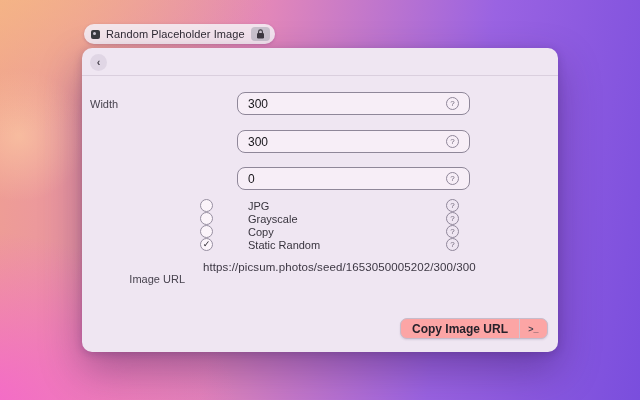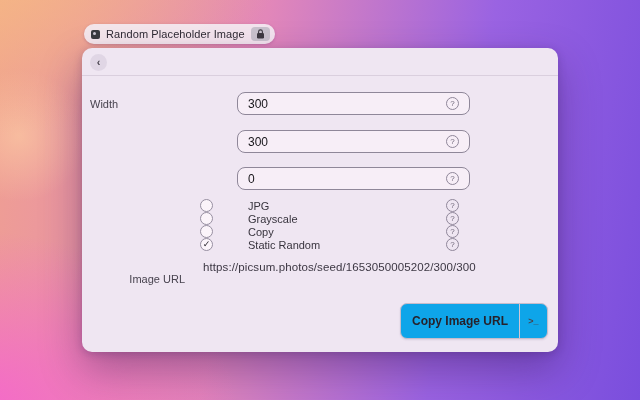--- a/index.html
+++ b/index.html
@@ -90,23 +90,23 @@
     position: absolute; width: 95px; left: 8px; text-align: right;
     font-size: 11px; color: #48434f;
   }
   .url-value {
     position: absolute; left: 121px; font-size: 11.5px; color: #3c3743;
     letter-spacing: .1px; white-space: nowrap;
   }
 
   
   .btn-group {
-    position: absolute; right: 10px; bottom: 13px; height: 36px;
+    position: absolute; right: 10px; bottom: 13px; height: 21px;
     display: flex; align-items: stretch;
-    background: #0ea5e9; border: 1px solid #c6bccb; border-radius: 7px;
+    background: #fca5a5; border: 1px solid #c6bccb; border-radius: 7px;
     box-shadow: 0 1px 2px rgba(60,30,80,0.12);
     overflow: hidden;
   }
   .btn-primary {
     display: flex; align-items: center; padding: 0 11px;
     font-size: 12px; font-weight: 700; color: #26222b; cursor: pointer;
     white-space: nowrap;
   }
   .btn-divider { width: 1px; background: #cfc5d3; }
   .btn-terminal {

